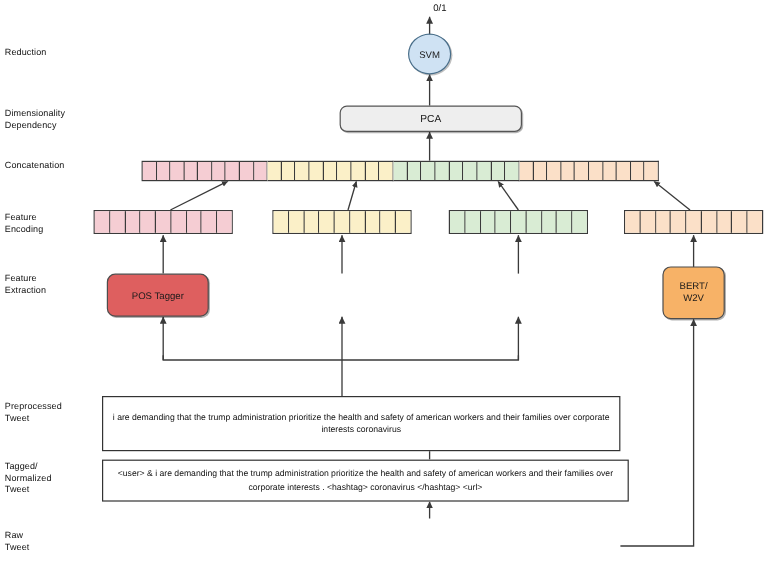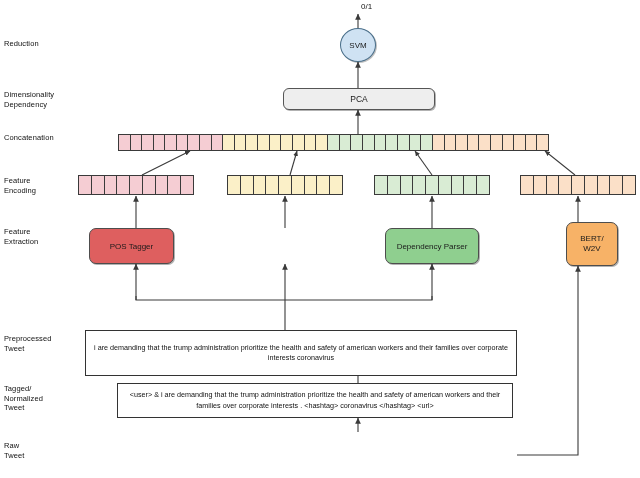--- a/index.html
+++ b/index.html
@@ -17,21 +17,21 @@
   .rrect{border:1px solid #4d4d4d;border-radius:7px;
          box-shadow:1px 1px 0 rgba(0,0,0,.30);}
   .pca{border:1px solid #555;border-radius:6px;background:#eeeeee;
        box-shadow:1px 1px 0 rgba(0,0,0,.30);font-size:8.5px;}
   .svm{border:1px solid #4a6f8a;border-radius:50%;background:#cfe2f3;
        box-shadow:1px 1px 0 rgba(0,0,0,.25);font-size:8px;}
 
   .posn{background:#de5f5f;}
   .nern{background:#fad566;}
   .depn{background:#8fcf8f;}
-  .bertn{background:#f7b267;line-height:10px;margin-left:14px;}
+  .bertn{background:#f7b267;line-height:10px;}
 
   .tbox{position:absolute;box-sizing:border-box;border:1px solid #333;
         background:#fff;display:flex;align-items:center;justify-content:center;
         text-align:center;font-size:7.2px;line-height:10.5px;padding:2px 6px;color:#111;}
 
   .strip{position:absolute;box-sizing:border-box;display:flex;
          border:1px solid #3a3a3a;background:#fff;}
   .strip i{display:block;flex:1 1 auto;border-right:1px solid #3a3a3a;}
   .strip i:last-child{border-right:none;}
 
@@ -193,20 +193,19 @@
       <i></i>
       <i></i>
       <i></i>
       <i></i>
       <i></i>
       <i></i>
       <i></i>
   </div>
 
   <div class="node rrect posn" style="left:89px;top:228px;width:85px;height:36px;">POS Tagger</div>
-  <div class="node rrect depn" style="left:385px;top:228px;width:94px;height:36px;">Dependency Parser</div>
   <div class="node rrect bertn" style="left:552px;top:222px;width:52px;height:44px;white-space:pre-line;">BERT/
 W2V</div>
 
   <div class="tbox" style="left:85px;top:330px;width:432px;height:46px;">i are demanding that the trump administration prioritize the health and safety of american workers and their families over corporate interests coronavirus</div>
-  <div class="tbox" style="left:85px;top:383px;width:396px;height:35px;margin-left:32px;">&lt;user&gt; &amp; i are demanding that the trump administration prioritize the health and safety of american workers and their families over corporate interests . &lt;hashtag&gt; coronavirus &lt;/hashtag&gt; &lt;url&gt;</div>
+  <div class="tbox" style="left:85px;top:383px;width:439px;height:35px;">&lt;user&gt; &amp; i are demanding that the trump administration prioritize the health and safety of american workers and their families over corporate interests . &lt;hashtag&gt; coronavirus &lt;/hashtag&gt; &lt;url&gt;</div>
 
 </div>
 
 </body></html>

